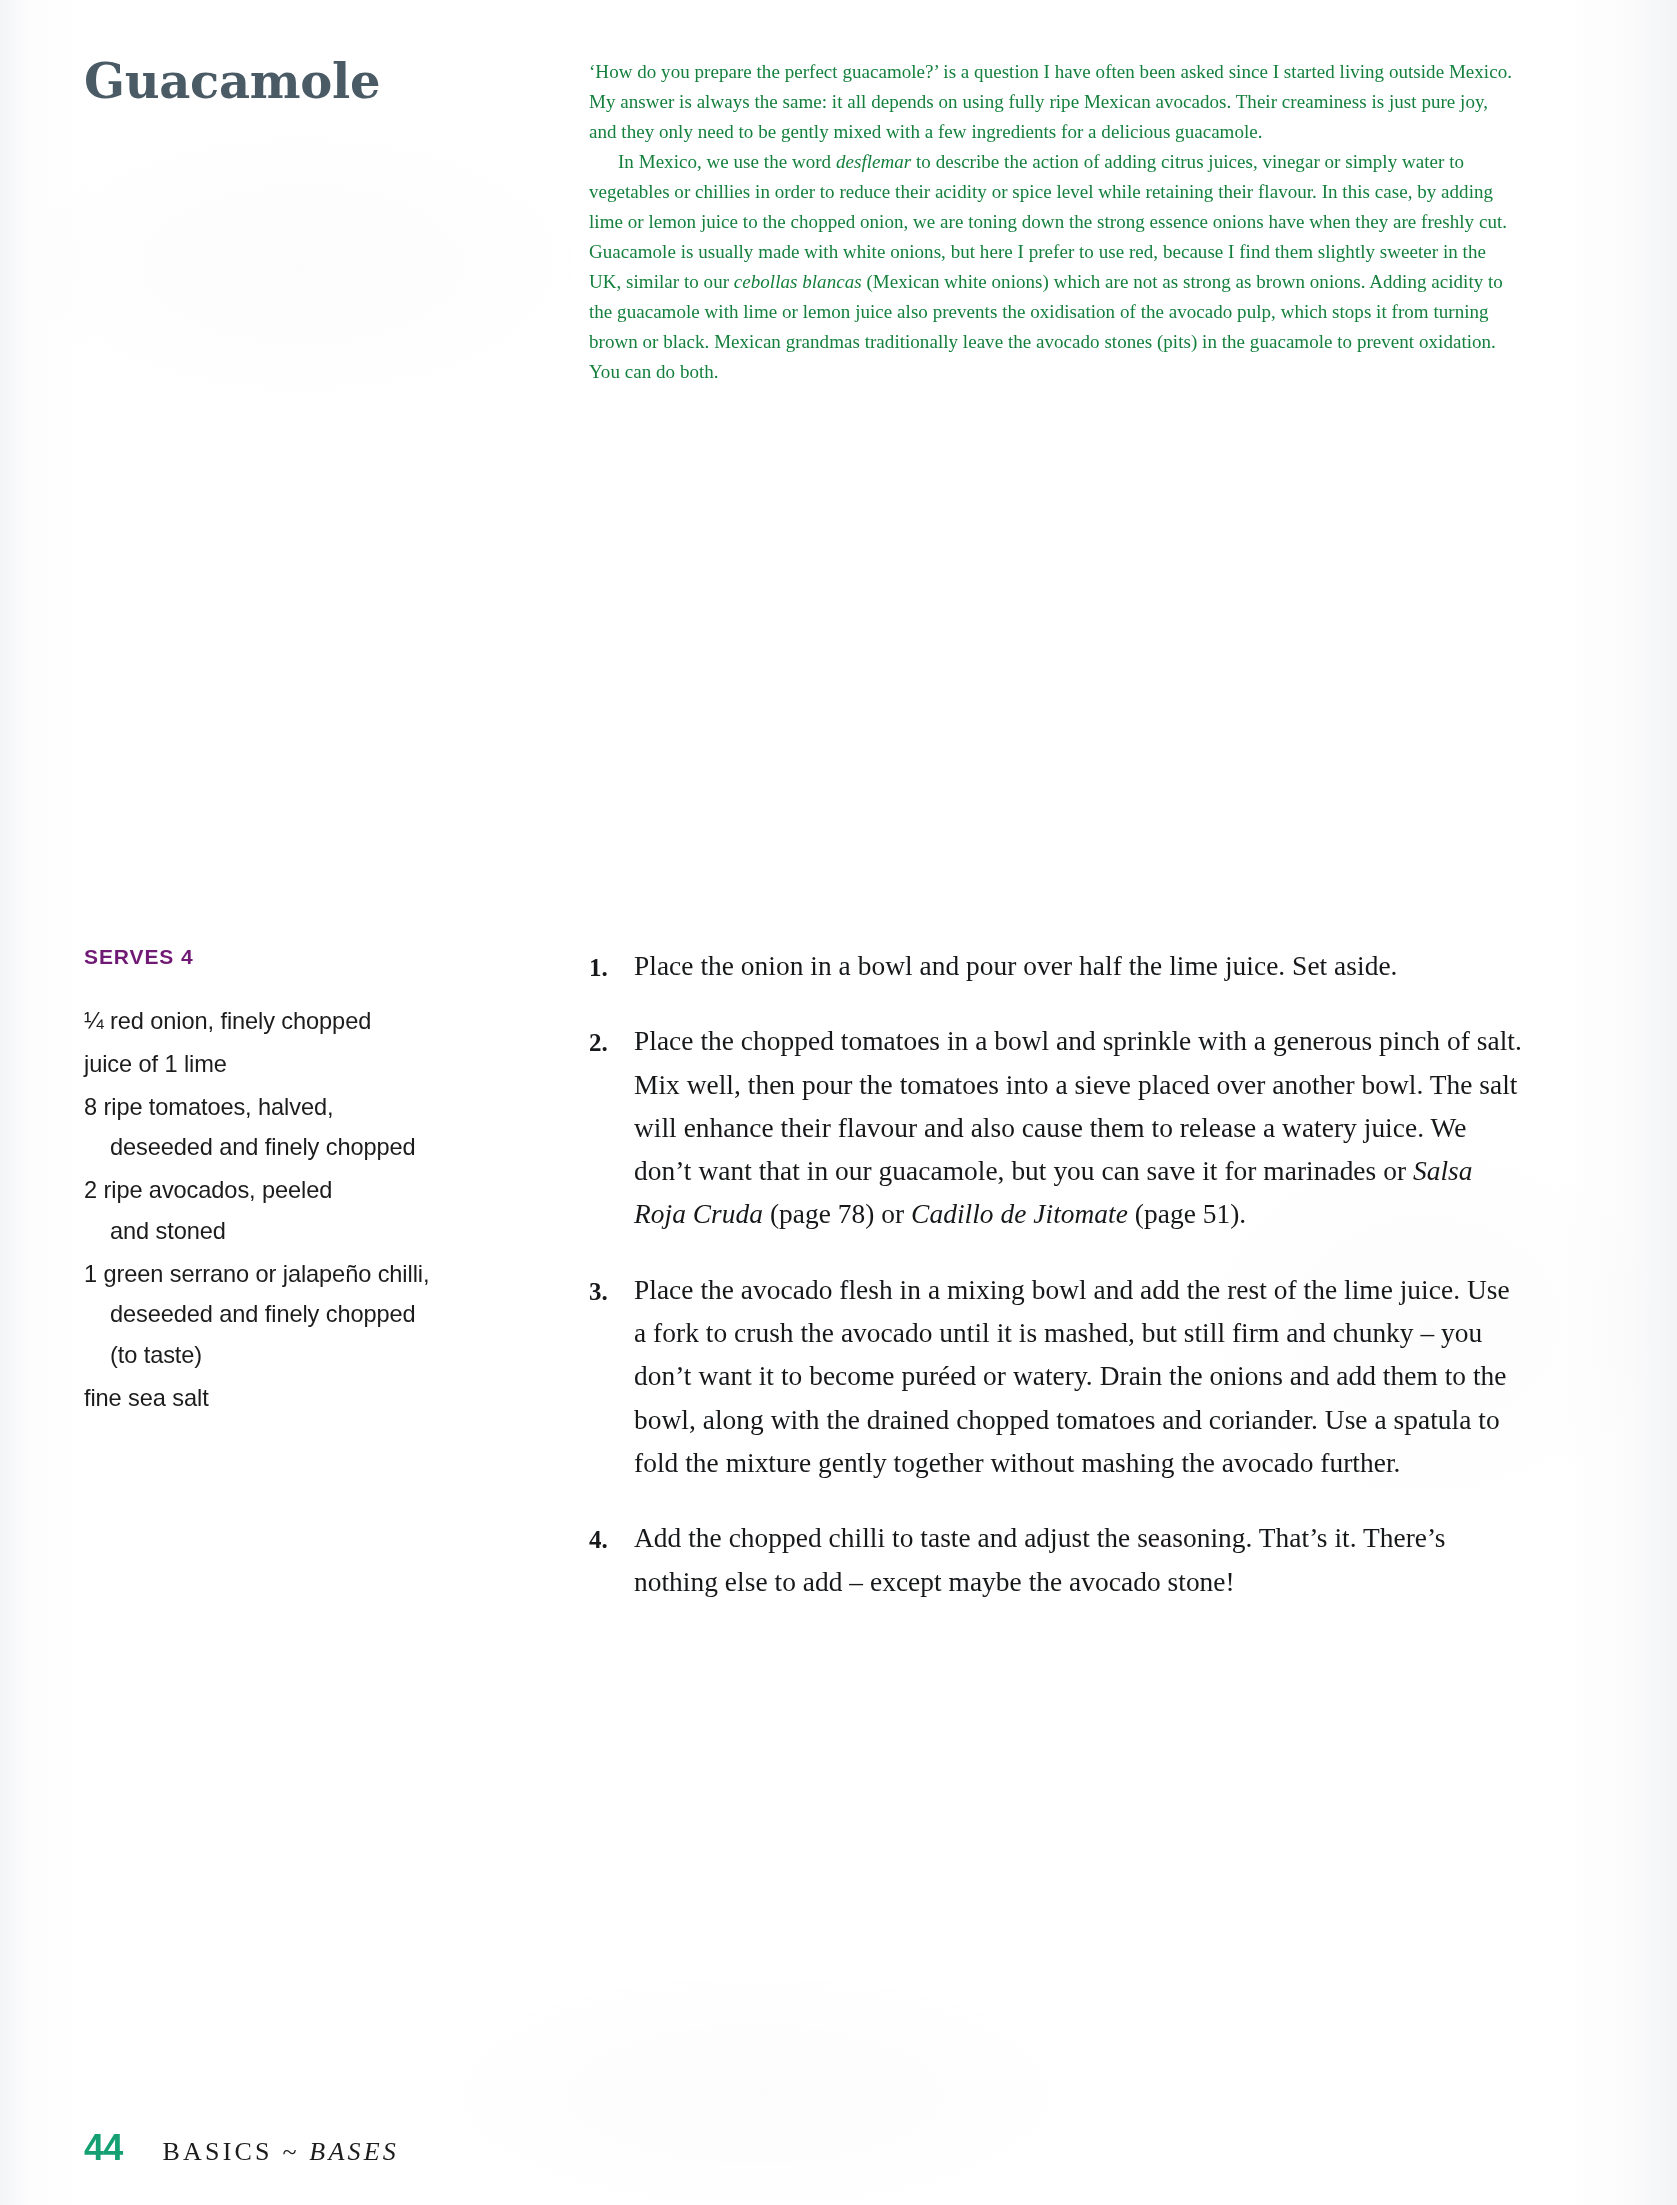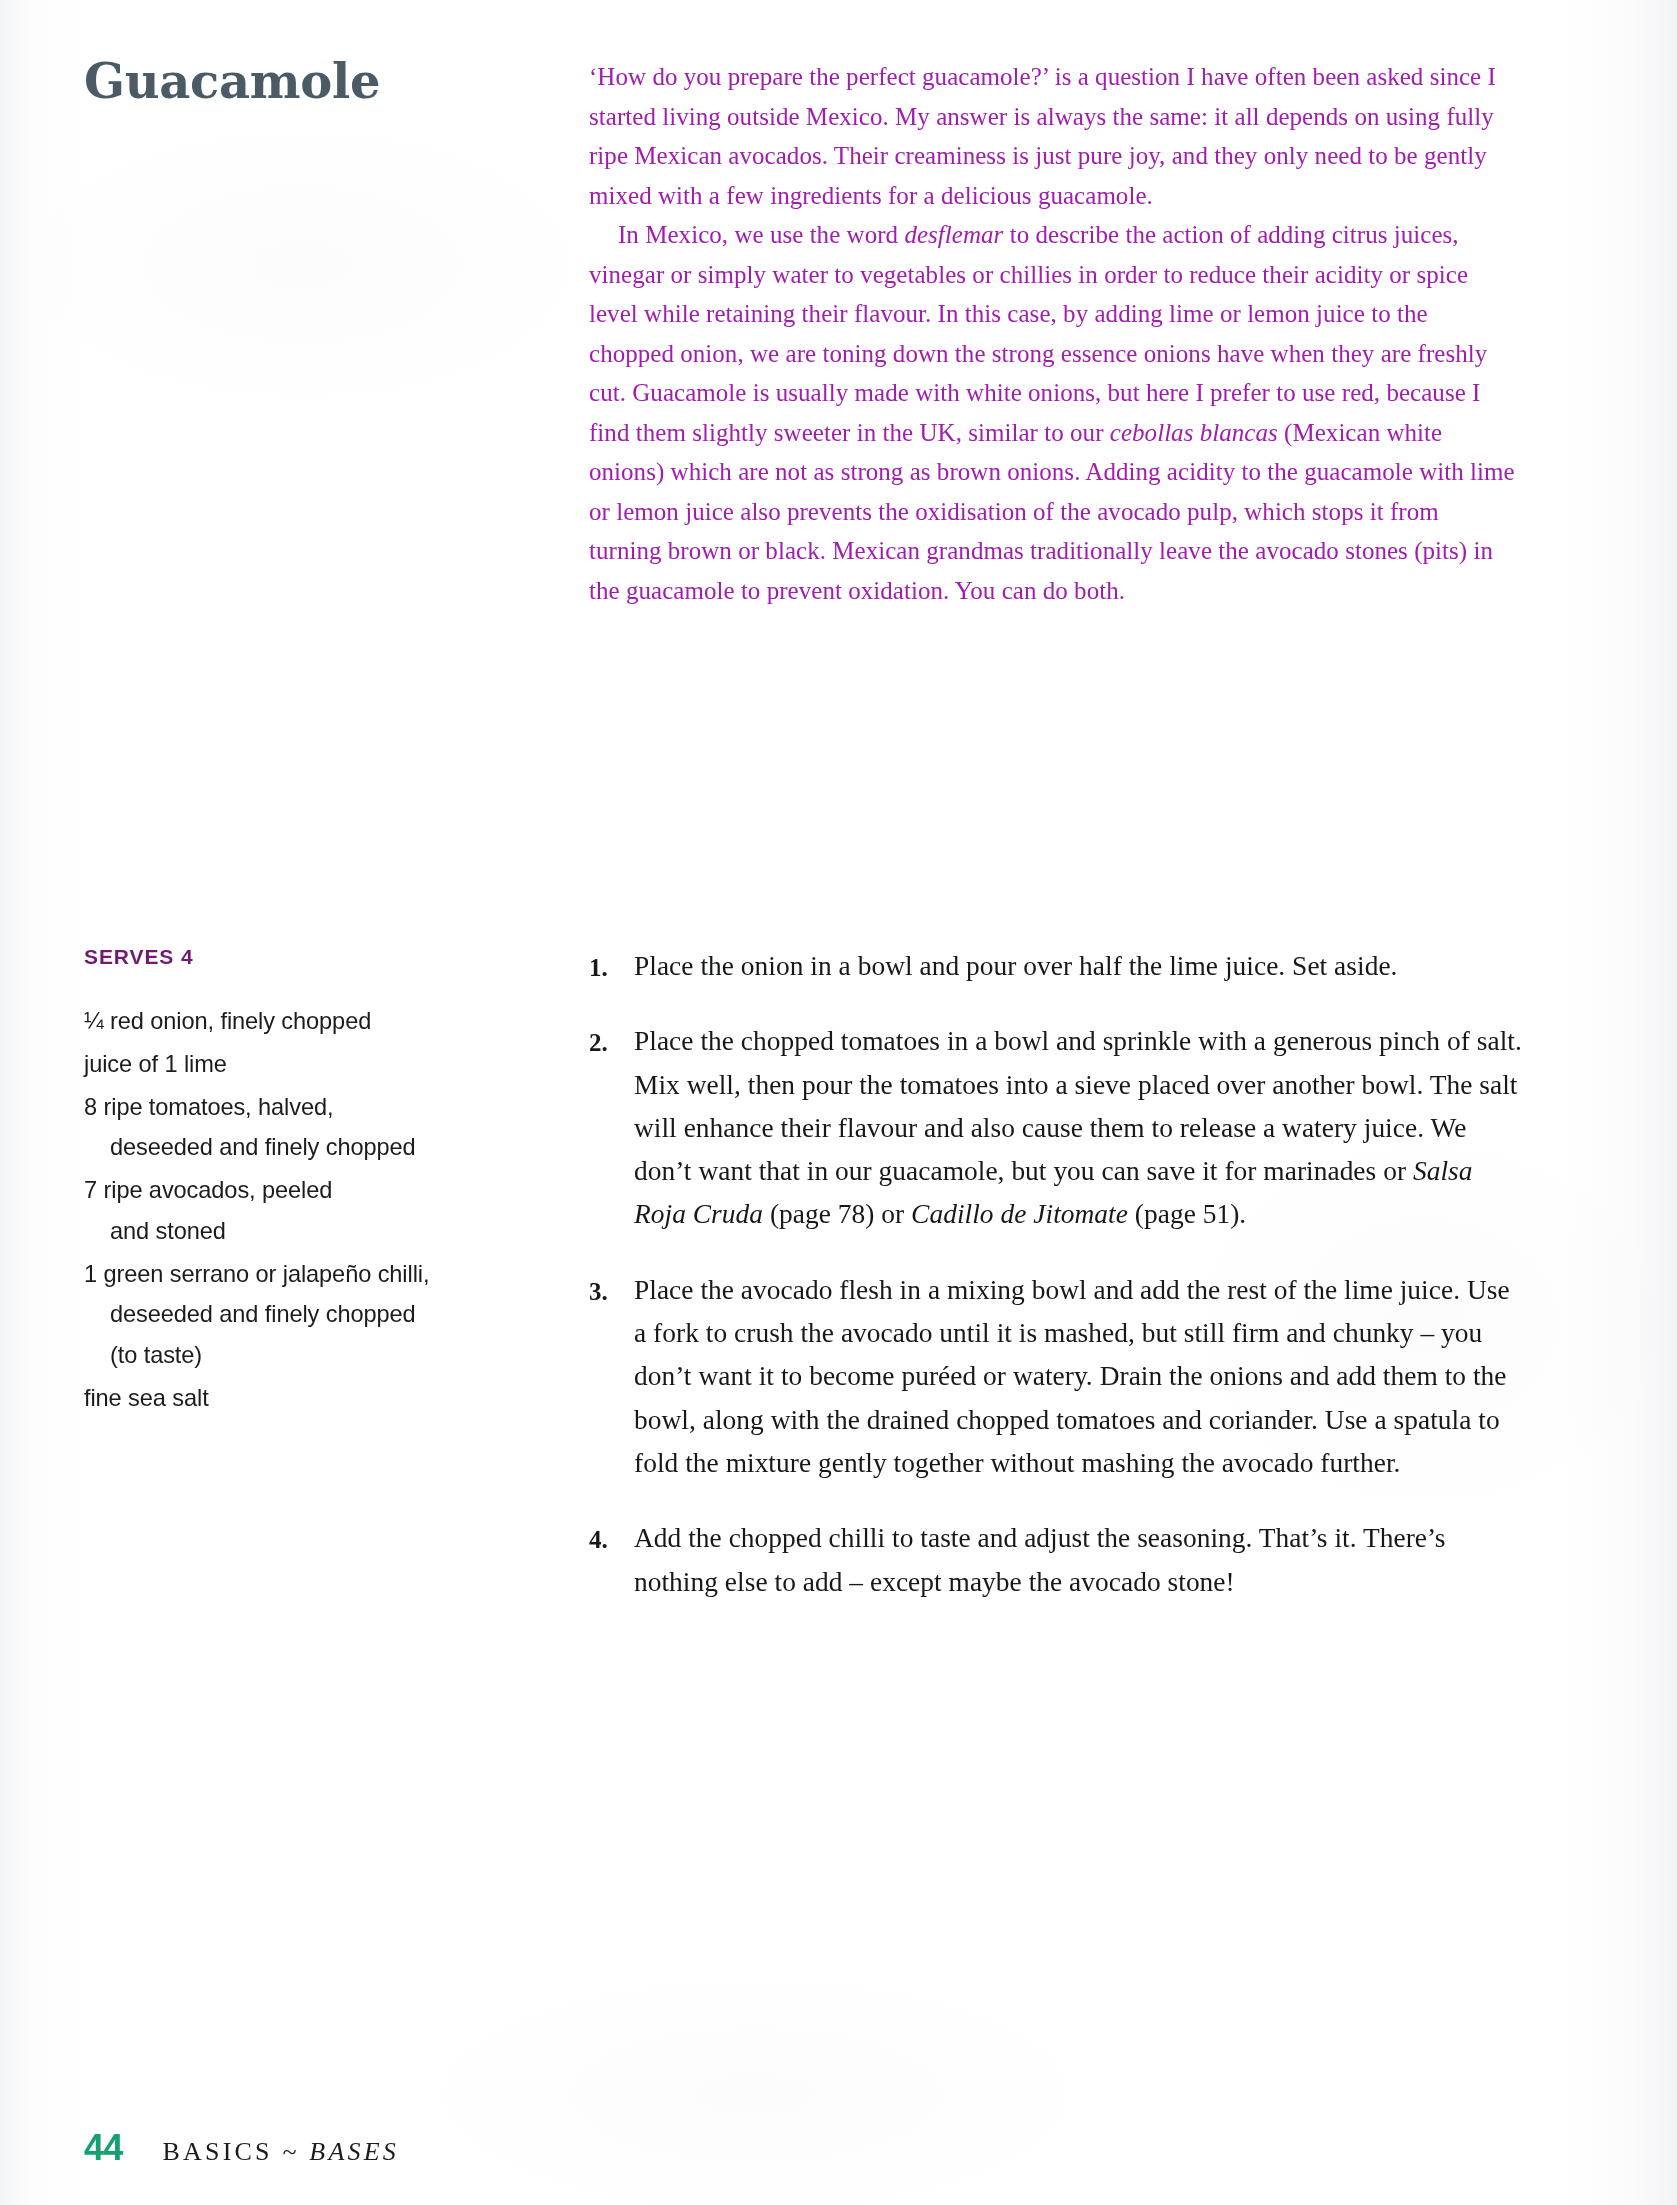--- a/index.html
+++ b/index.html
@@ -95,23 +95,23 @@
   .col-right {
     position: absolute;
     left: 589px;
     top: 57px;
     width: 928px;
   }
 
   .intro p {
     margin: 0;
     font-family: "Liberation Serif", serif;
-    font-size: 25px;
+    font-size: 19px;
     line-height: 1.58;
-    color: #a21caf;
+    color: #15803d;
     text-align: left;
     letter-spacing: 0.04px;
   }
   .intro p + p {
     text-indent: 29px;
   }
   .intro em, .method em {
     font-style: italic;
   }
 
@@ -192,21 +192,21 @@
         <span>¼ red onion, finely chopped</span>
       </li>
       <li>
         <span>juice of 1 lime</span>
       </li>
       <li>
         <span>8 ripe tomatoes, halved,</span>
         <span class="cont">deseeded and finely chopped</span>
       </li>
       <li>
-        <span>7 ripe avocados, peeled</span>
+        <span>2 ripe avocados, peeled</span>
         <span class="cont">and stoned</span>
       </li>
       <li>
         <span>1 green serrano or jalapeño chilli,</span>
         <span class="cont">deseeded and finely chopped</span>
         <span class="cont">(to taste)</span>
       </li>
       <li>
         <span>fine sea salt</span>
       </li>

